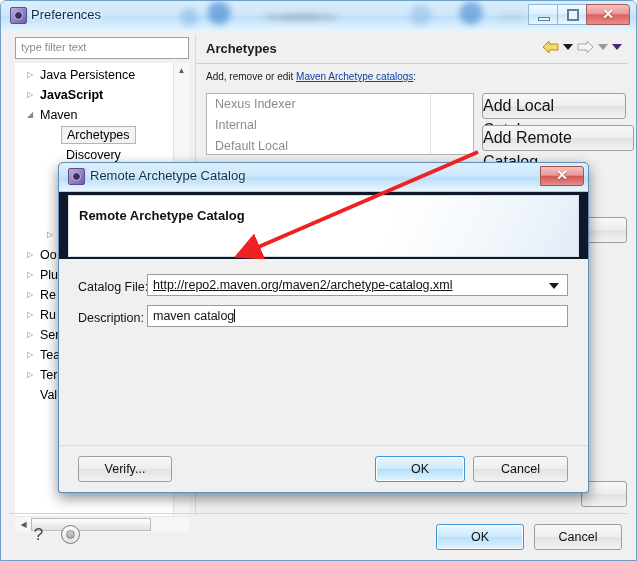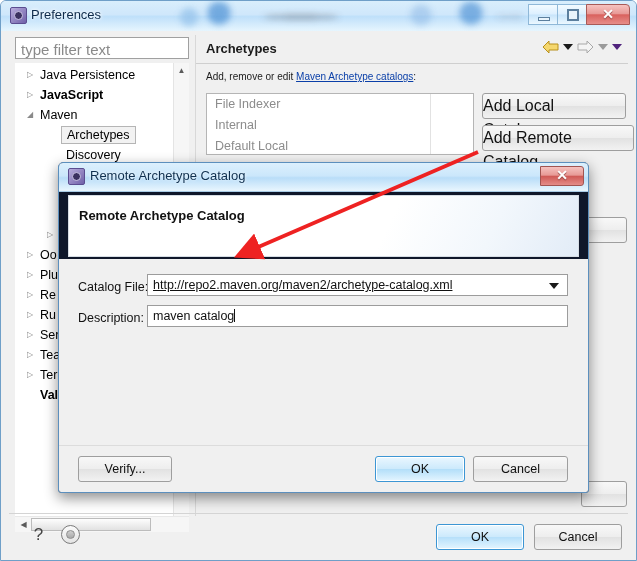--- a/index.html
+++ b/index.html
@@ -80,21 +80,21 @@
   
   .prefs-client{
     position:absolute;left:2px;top:30px;right:2px;bottom:2px;
     background:#f0f0f0;
   }
 
   
   .filter-box{
     position:absolute;left:12px;top:6px;width:174px;height:22px;
     border:1px solid #a0a0a0;background:#fff;box-sizing:border-box;
-    color:#8a8a8a;font-size:15px;padding:3px 0 0 5px;
+    color:#8a8a8a;font-size:11px;padding:3px 0 0 5px;
   }
   .tree{
     position:absolute;left:12px;top:32px;width:174px;bottom:42px;
     background:#fff;overflow:hidden;
   }
   .tree-scroll-v{
     position:absolute;right:0;top:0;bottom:0;width:15px;background:#f6f6f6;
     border-left:1px solid #e4e4e4;
   }
   .sb-arrow{
@@ -315,21 +315,21 @@
         <div class="tree-item" style="left:51px;top:82px;">Discovery</div>
 
         <div class="tree-item" style="left:12px;top:162px;margin-left:20px;"><span class="tw">▷</span><span>My</span></div>
         <div class="tree-item" style="left:12px;top:182px;"><span class="tw">▷</span><span>Oo</span></div>
         <div class="tree-item" style="left:12px;top:202px;"><span class="tw">▷</span><span>Plu</span></div>
         <div class="tree-item" style="left:12px;top:222px;"><span class="tw">▷</span><span>Re</span></div>
         <div class="tree-item" style="left:12px;top:242px;"><span class="tw">▷</span><span>Ru</span></div>
         <div class="tree-item" style="left:12px;top:262px;"><span class="tw">▷</span><span>Ser</span></div>
         <div class="tree-item" style="left:12px;top:282px;"><span class="tw">▷</span><span>Tea</span></div>
         <div class="tree-item" style="left:12px;top:302px;"><span class="tw">▷</span><span>Ter</span></div>
-        <div class="tree-item" style="left:25px;top:322px;font-weight:bold;">Val</div>
+        <div class="tree-item" style="left:25px;top:322px;">Val</div>
       </div>
 
       <div class="tree-hscroll">
         <div class="sb-arrow" style="left:3px;top:2px;">◀</div>
         <div class="thumb"></div>
       </div>
 
       <div class="pane">
         <div class="pane-head">
           <div class="pane-title">Archetypes</div>
@@ -349,21 +349,21 @@
             <span class="caret purple"></span>
           </div>
         </div>
 
         <div class="pane-desc">
           <span>Add, remove or edit </span><a href="#">Maven Archetype catalogs</a><span>:</span>
         </div>
 
         <div class="catalog-list">
           <div class="inner-div"></div>
-          <div class="row">File Indexer</div>
+          <div class="row">Nexus Indexer</div>
           <div class="row">Internal</div>
           <div class="row">Default Local</div>
         </div>
 
         <div class="pane-btn" style="left:286px;top:58px;width:144px;">Add Local Catalog...</div>
         <div class="pane-btn" style="left:286px;top:90px;width:152px;">Add Remote Catalog...</div>
       </div>
 
       <div class="peek-btn" style="left:578px;top:186px;width:46px;"></div>
       <div class="peek-btn" style="left:578px;top:450px;width:46px;"></div>

